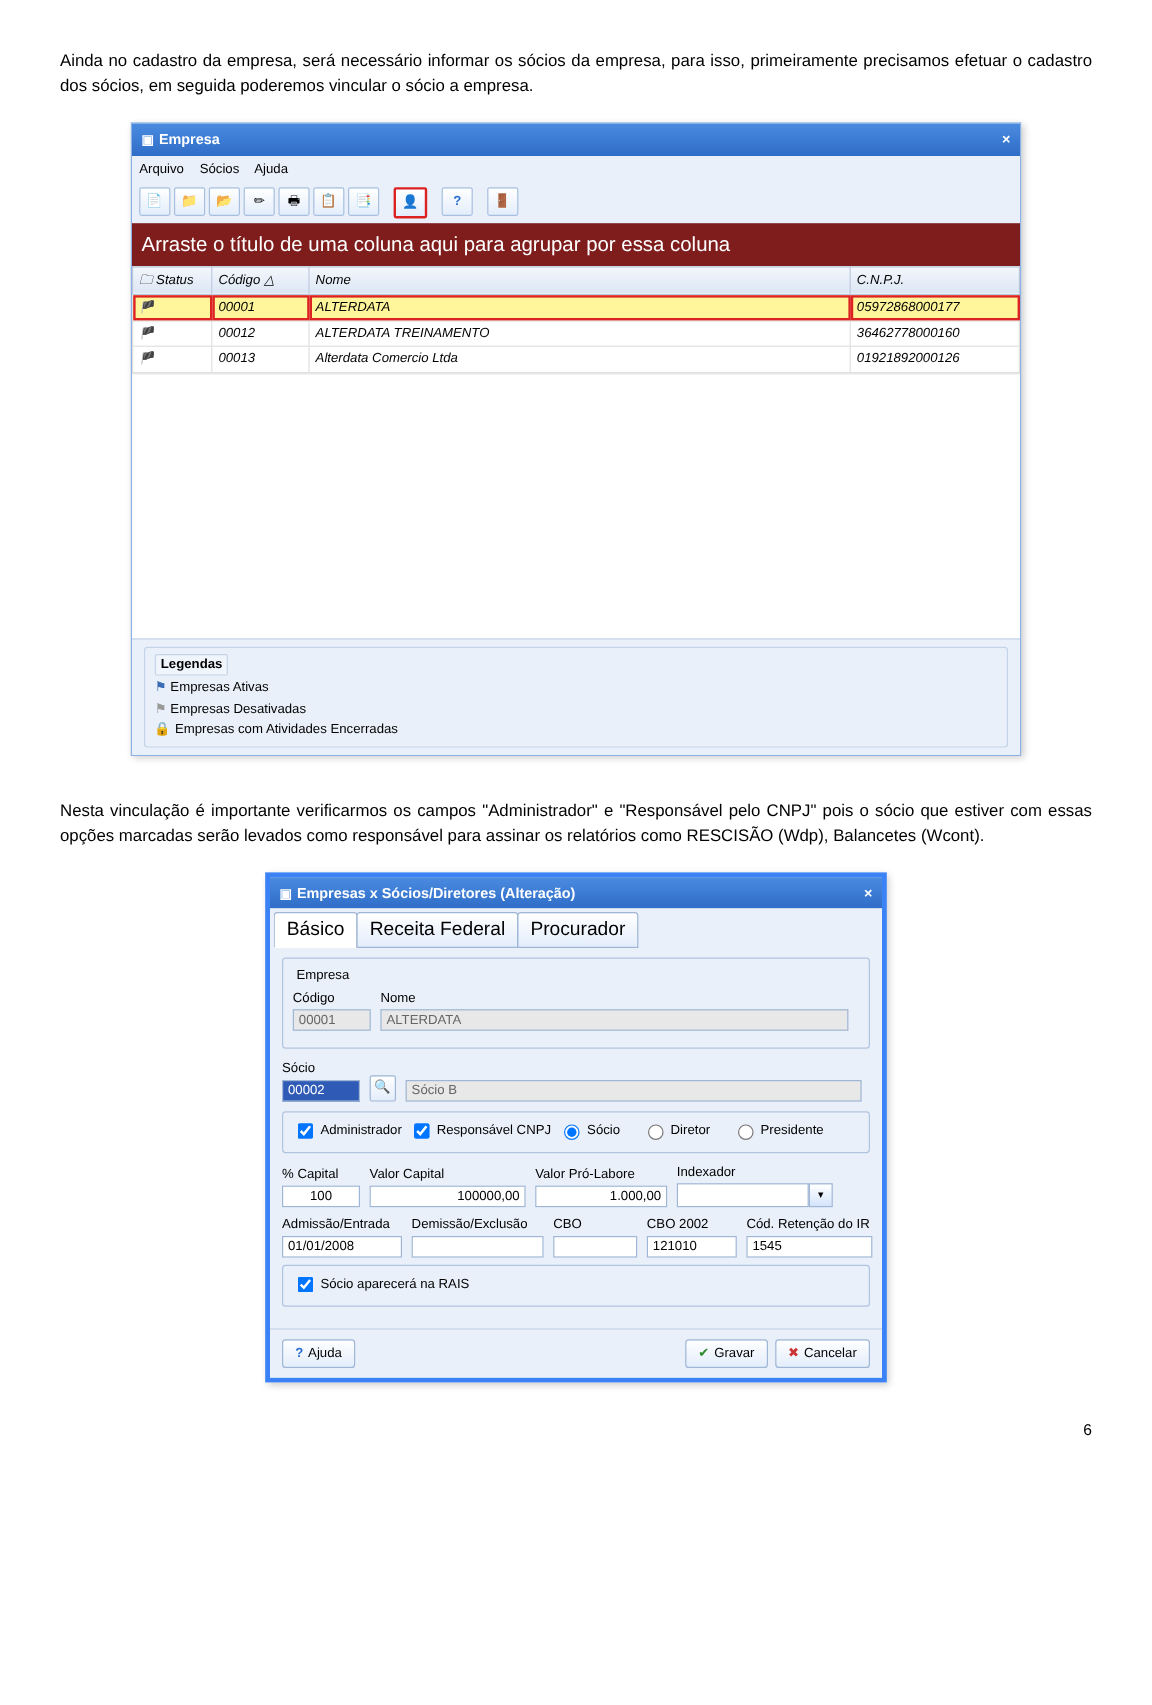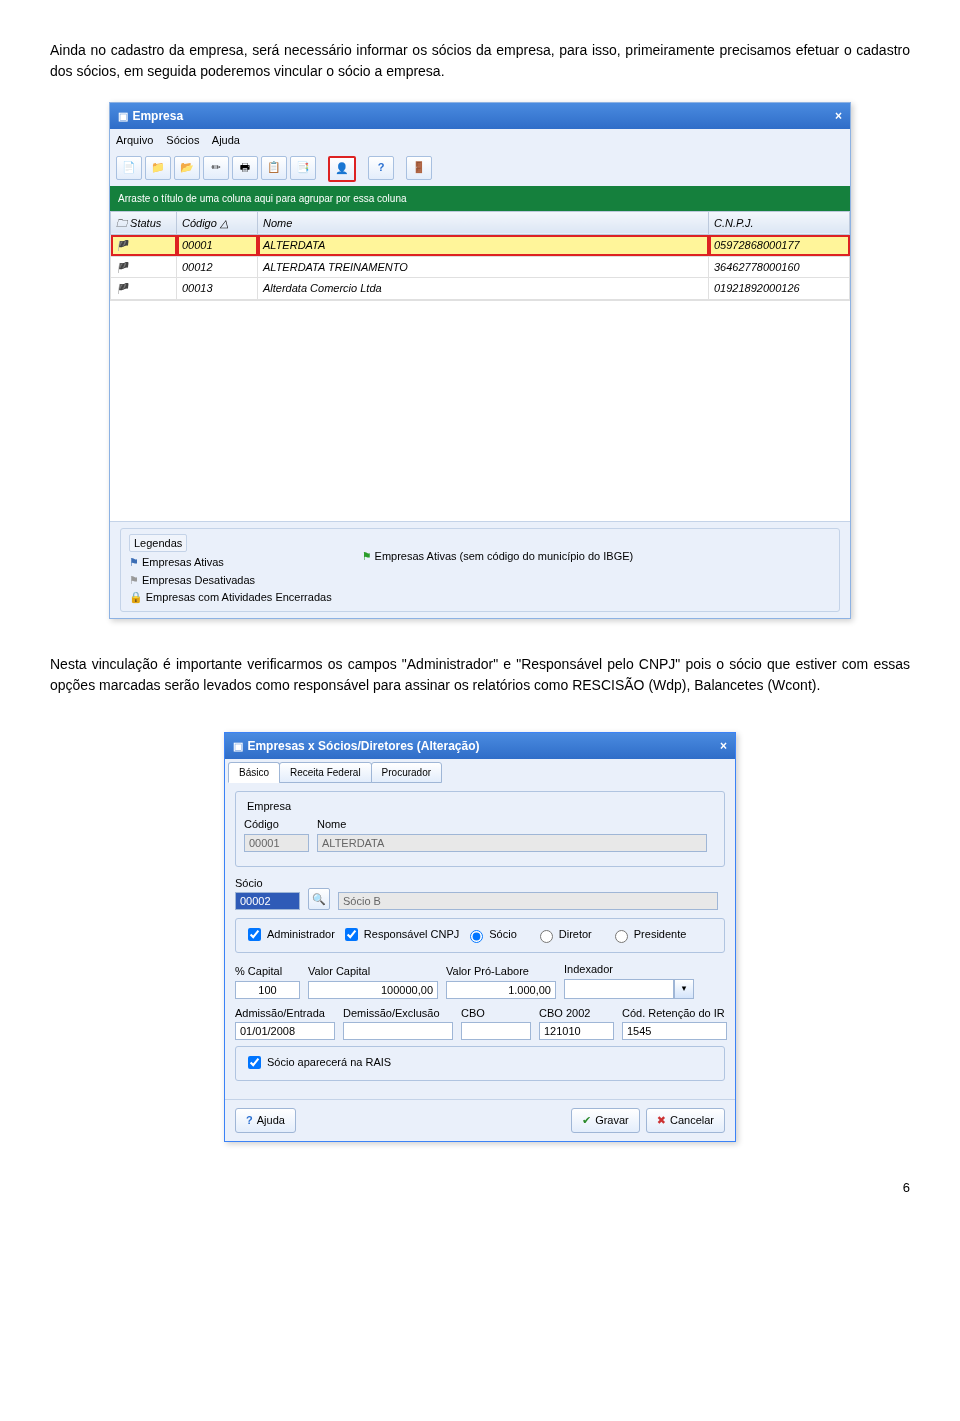--- a/index.html
+++ b/index.html
@@ -47,23 +47,23 @@
 .tb-btn {
   width: 24px; height: 22px;
   border: 1px solid #a8c0e0;
   border-radius: 2px;
   background: linear-gradient(#fff,#e3edfb);
   display: flex; align-items: center; justify-content: center;
   font-size: 11px;
 }
 .tb-btn.highlight { border: 2px solid #d22; }
 .group-hint {
-  background: #15803d;
+  background: #7f1d1d;
   color: #fff;
-  font-size: 10px;
+  font-size: 17px;
   padding: 5px 8px;
 }
 .table {
   width: 100%;
   border-collapse: collapse;
   font-size: 11px;
   background: #fff;
   font-style: italic;
 }
 .table th {
@@ -83,32 +83,32 @@
 .whitespace { height: 220px; background: #fff; border-top: 1px solid #e0e0e0; }
 .legend-box {
   background: #eaf0fa;
   padding: 6px 10px;
   font-size: 11px;
   border-top: 1px solid #c4d3e8;
   display: flex;
   gap: 40px;
 }
 .legend-col div { margin: 1px 0; }
-.legend-title { font-weight: normal; border: 1px solid #c4d3e8; display:inline-block; padding: 0 4px; margin-bottom: 2px; background:#f0f4fb; border-radius:2px;}
+.legend-title { font-weight: bold; border: 1px solid #c4d3e8; display:inline-block; padding: 0 4px; margin-bottom: 2px; background:#f0f4fb; border-radius:2px;}
 .legend-group { border: 1px solid #c4d3e8; border-radius: 3px; padding: 4px 8px; display: flex; gap: 30px; width: 100%; }
 .screenshot-2 {
-  margin: 36px auto;
+  margin: 20px auto;
   width: 510px;
-  border: 1px solid #3b82f6;
+  border: 4px solid #3b82f6;
   background: #eaf0fa;
   box-shadow: 2px 2px 6px rgba(0,0,0,0.2);
 }
 .tabs {
   display: flex;
-  font-size: 10px;
+  font-size: 16px;
   background: #eaf0fa;
   padding: 3px 3px 0 3px;
   gap: 0;
 }
 .tab {
   padding: 2px 10px;
   border: 1px solid #9fb6d6;
   background: linear-gradient(#fff,#e3edfb);
   margin-right: -1px;
   border-radius: 3px 3px 0 0;
@@ -216,23 +216,20 @@
   </table>
   <div class="whitespace"></div>
   <div class="legend-box">
     <div class="legend-group">
       <div class="legend-col">
         <div class="legend-title">Legendas</div>
         <div><span style="color:#3b6db5">⚑</span> <span>Empresas Ativas</span></div>
         <div><span style="color:#999">⚑</span> <span>Empresas Desativadas</span></div>
         <div><span style="color:#d55">🔒</span> <span>Empresas com Atividades Encerradas</span></div>
       </div>
-      <div class="legend-col" style="padding-top:14px;">
-        <div><span style="color:#2a9d2a">⚑</span> <span>Empresas Ativas (sem código do município do IBGE)</span></div>
-      </div>
     </div>
   </div>
 </div>
 
 <p class="paragraph">Nesta vinculação é importante verificarmos os campos "Administrador" e "Responsável pelo CNPJ" pois o sócio que estiver com essas opções marcadas serão levados como responsável para assinar os relatórios como RESCISÃO (Wdp), Balancetes (Wcont).</p>
 
 <div class="screenshot-2">
   <div class="titlebar">
     <span><span class="icon-box">▣</span><span>Empresas x Sócios/Diretores (Alteração)</span></span>
     <span class="close-x">×</span>

